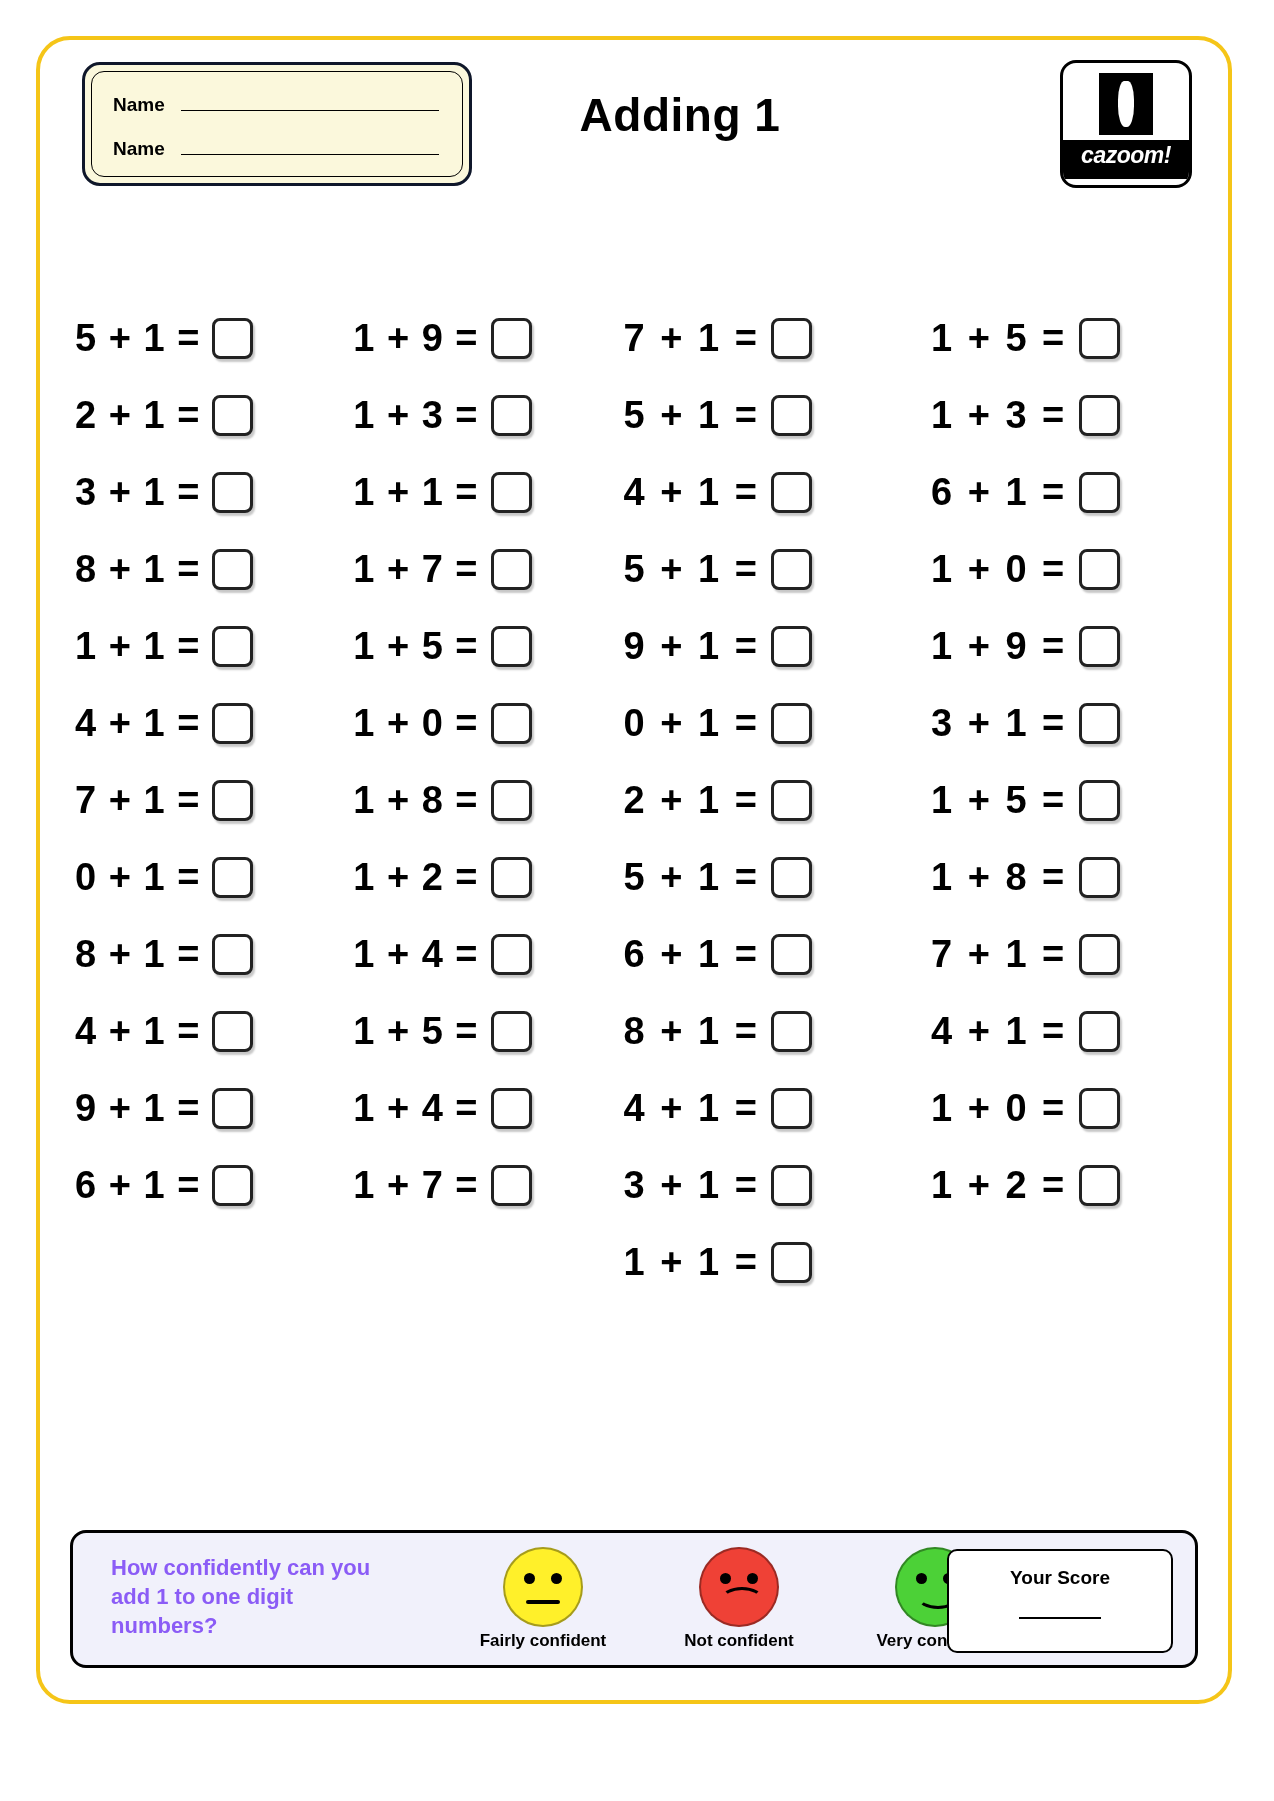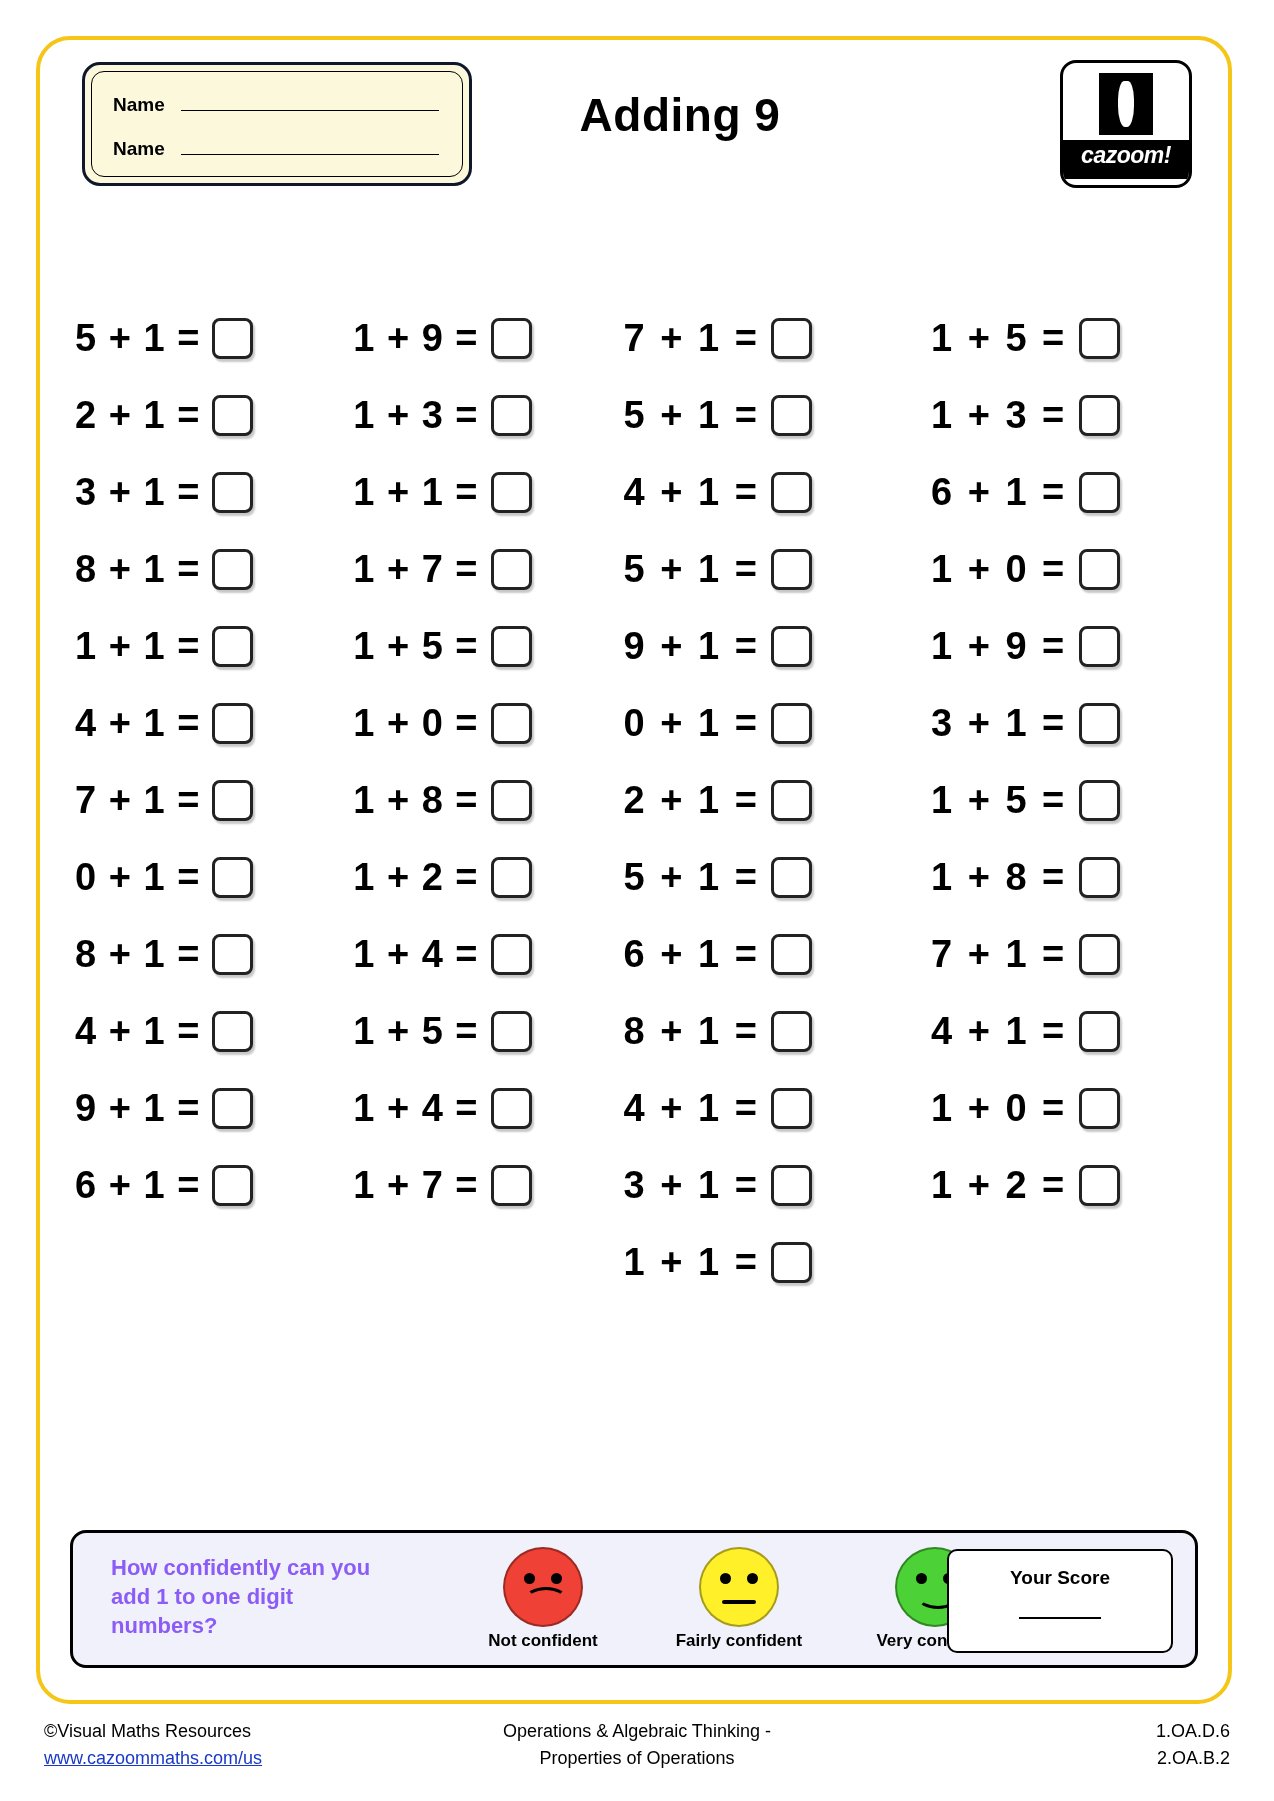--- a/index.html
+++ b/index.html
@@ -336,21 +336,21 @@
     <div class="field-row name">
       <span class="field-label">Name</span>
       <span class="field-line"></span>
     </div>
     <div class="field-row date">
       <span class="field-label">Name</span>
       <span class="field-line"></span>
     </div>
   </div>
 
-  <div class="worksheet-title">Adding 9</div>
+  <div class="worksheet-title">Adding 1</div>
 
   <div class="logo-box">
     <div class="logo-glyph"></div>
     <div class="logo-word">cazoom!</div>
   </div>
 
   <div class="questions">
 
     <div class="qcol c1">
       <div class="qrow">
@@ -558,58 +558,44 @@
           <span class="qtext">1 + 2 =</span>
           <span class="answer-box"></span>
         </div>
     </div>
 
   </div>
 
   <div class="confidence">
     <div class="conf-question">How confidently can you add 1 to one digit numbers?</div>
     <div class="faces">
+      <div class="face-item">
+        <div class="face yellow">
+          <span class="eye l"></span>
+            <span class="eye r"></span>
+            <span class="mouth-flat"></span>
+        </div>
+        <div class="face-label">Fairly confident</div>
+      </div>
       <div class="face-item">
         <div class="face red">
           <span class="eye l"></span>
             <span class="eye r"></span>
             <span class="mouth-frown"></span>
         </div>
         <div class="face-label">Not confident</div>
-      </div>
-      <div class="face-item">
-        <div class="face yellow">
-          <span class="eye l"></span>
-            <span class="eye r"></span>
-            <span class="mouth-flat"></span>
-        </div>
-        <div class="face-label">Fairly confident</div>
       </div>
       <div class="face-item">
         <div class="face green">
           <span class="eye l"></span>
             <span class="eye r"></span>
             <span class="mouth-smile"></span>
         </div>
         <div class="face-label">Very confident</div>
       </div>
     </div>
     <div class="score-box">
       <div class="score-title">Your Score</div>
       <div class="score-line"></div>
     </div>
   </div>
 
-  <div class="pfooter">
-    <div class="pf-left">
-      <span>©Visual Maths Resources</span>
-      <span class="pf-link">www.cazoommaths.com/us</span>
-    </div>
-    <div class="pf-center">
-      <div>Operations &amp; Algebraic Thinking -</div>
-      <div>Properties of Operations</div>
-    </div>
-    <div class="pf-right">
-      <div>1.OA.D.6</div>
-      <div>2.OA.B.2</div>
-    </div>
-  </div>
 </div>
 
 </body></html>

